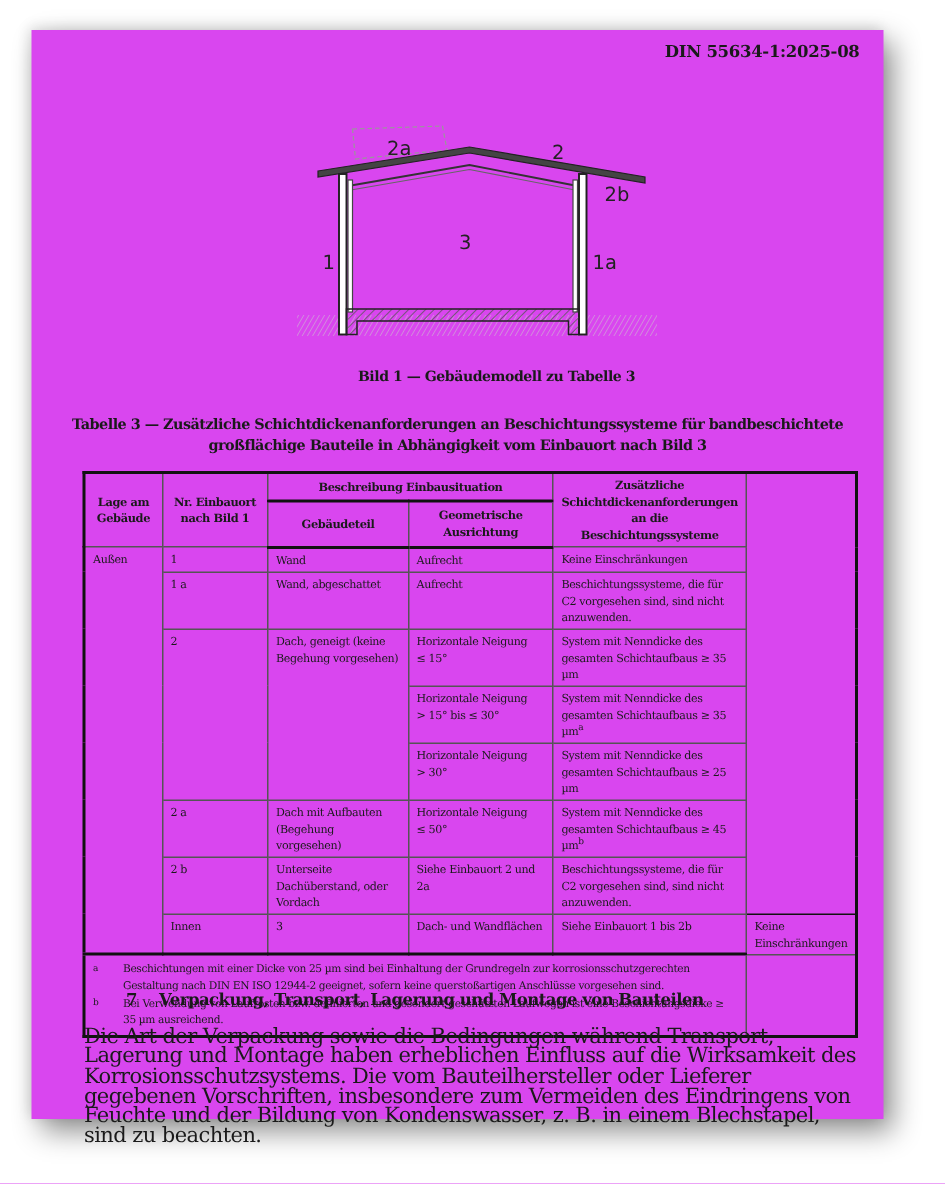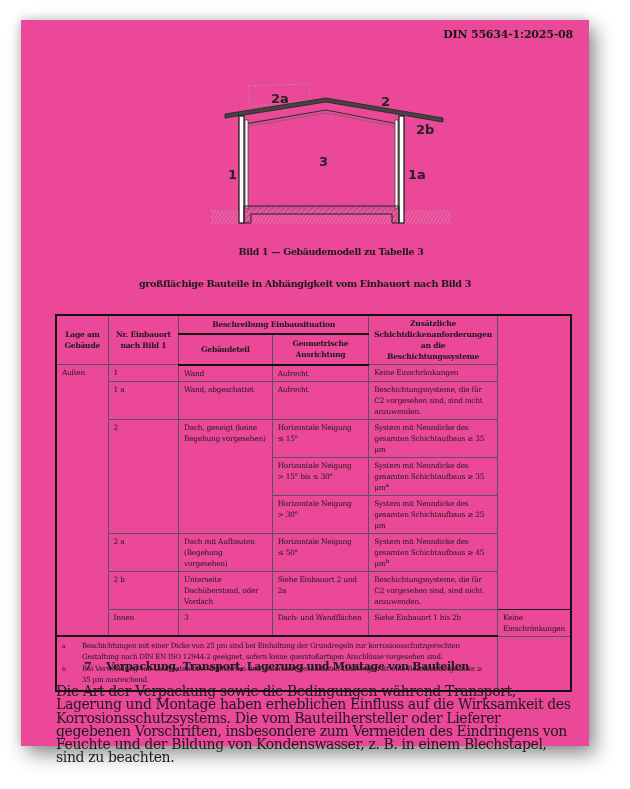--- a/index.html
+++ b/index.html
@@ -4,30 +4,30 @@
 <style>
   html, body { margin: 0; padding: 0; }
   body {
     width: 630px; height: 789px; overflow: hidden; position: relative;
     background: #ffffff;
     font-family: "DejaVu Serif", "Liberation Serif", serif;
     color: #1a1a1a;
   }
   .page {
     position: absolute; left: 21px; top: 20px; width: 568px; height: 726px;
-    background: #ec4899;
+    background: #d946ef;
     box-shadow: 6px 8px 18px rgba(0,0,0,0.45), -2px -2px 8px rgba(0,0,0,0.12);
   }
   .doc-id {
     position: absolute; right: 16px; top: 8px;
     font-family: "DejaVu Serif", serif; font-weight: bold; font-size: 11px;
     letter-spacing: -0.2px;
   }
   .figure {
-    position: absolute; left: 185px; top: 56px; width: 250px; height: 160px; font-weight: bold;
+    position: absolute; left: 172px; top: 56px; width: 250px; height: 160px;
   }
   .figure svg { width: 250px; height: 160px; display: block; }
   .fig-label {
     font-family: "DejaVu Sans", "Liberation Sans", sans-serif; font-size: 13px; fill: #222;
   }
   .caption {
     position: absolute; left: 0; width: 620px; top: 226px; text-align: center;
     font-weight: bold; font-size: 9.4px; letter-spacing: -0.3px;
   }
   .table-title {
@@ -104,20 +104,21 @@
       <text class="fig-label" x="210" y="58">2b</text>
       <text class="fig-label" x="22" y="103">1</text>
       <text class="fig-label" x="113" y="90">3</text>
       <text class="fig-label" x="202" y="103">1a</text>
     </svg>
   </div>
 
   <div class="caption">Bild 1 — Gebäudemodell zu Tabelle 3</div>
 
   <div class="table-title">
+    <div>Tabelle 3  — Zusätzliche Schichtdickenanforderungen an Beschichtungssysteme für bandbeschichtete</div>
     <div>großflächige Bauteile in Abhängigkeit vom Einbauort nach Bild 3</div>
   </div>
 
   <table class="main">
     <thead>
       <tr>
         <th rowspan="2">Lage am Gebäude</th>
         <th rowspan="2">Nr. Einbauort nach Bild 1</th>
         <th colspan="2" class="span2">Beschreibung Einbausituation</th>
         <th rowspan="2">Zusätzliche Schichtdickenanforderungen an die Beschichtungssysteme</th>

